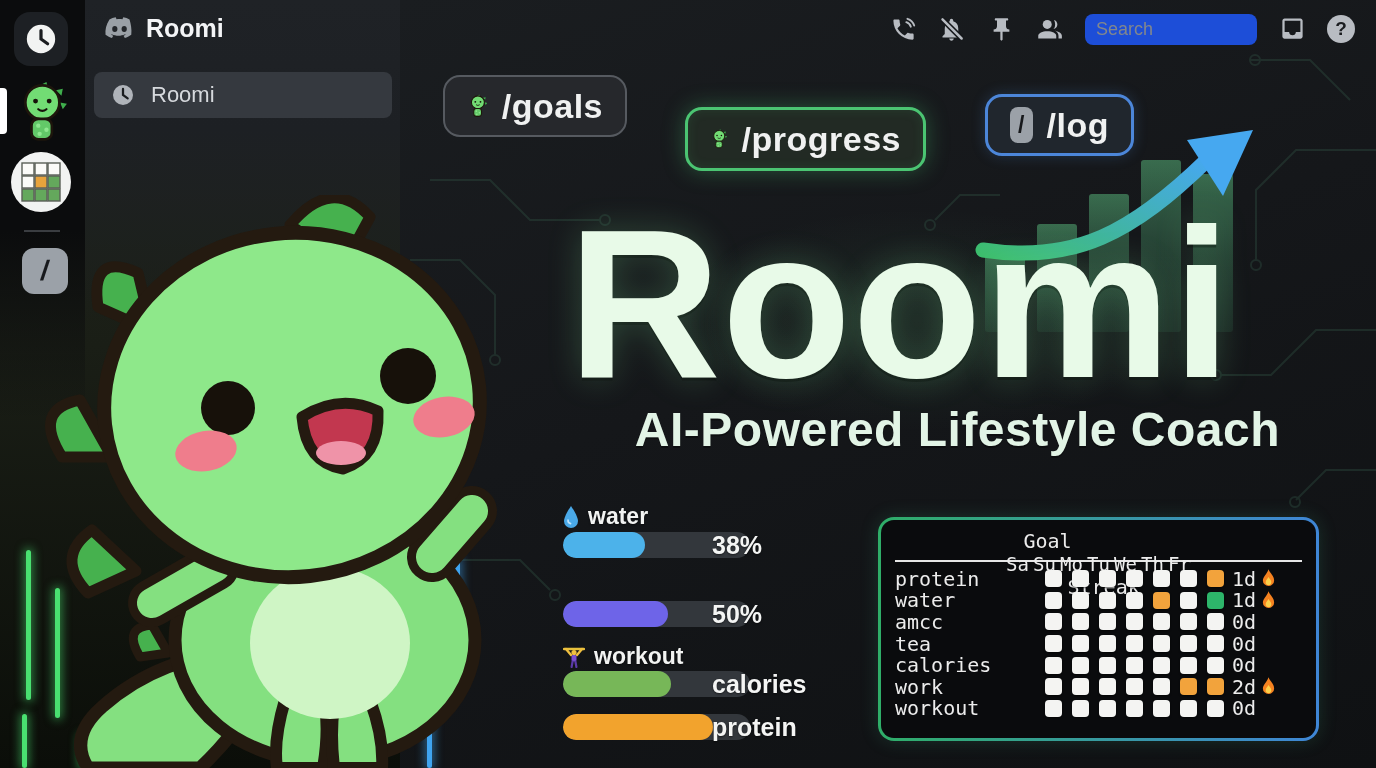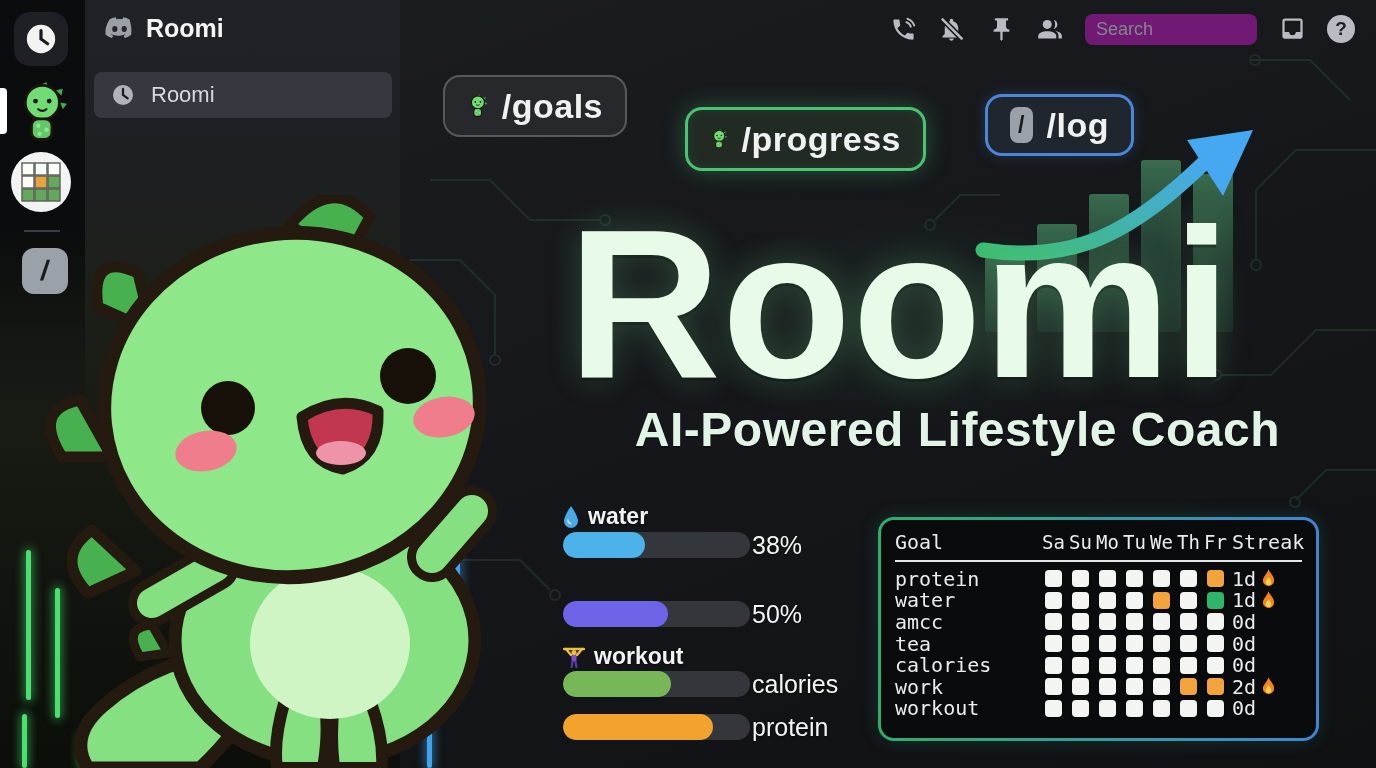--- a/index.html
+++ b/index.html
@@ -35,21 +35,21 @@
   
   .guild-header{position:absolute;left:104px;top:14px;display:flex;align-items:center;gap:11px;}
   .guild-title{font-size:25px;font-weight:800;color:#f3f4f6;}
   .channel-item{position:absolute;left:94px;top:72px;width:298px;height:46px;border-radius:8px;
     background:#35393f;display:flex;align-items:center;gap:16px;padding-left:17px;box-sizing:border-box;cursor:pointer;}
   .channel-label{font-size:22px;color:#d6d9dd;font-weight:500;}
 
   
   .tb-icon{position:absolute;top:16px;width:27px;height:27px;color:#b8bcc2;cursor:pointer;}
   .search-box{position:absolute;left:1085px;top:14px;width:172px;height:31px;border-radius:8px;
-    background:#701a75;display:flex;align-items:center;padding:0 9px;box-sizing:border-box;cursor:text;}
+    background:#1d4ed8;display:flex;align-items:center;padding:0 9px;box-sizing:border-box;cursor:text;}
   .search-box input{flex:1;background:transparent;border:none;outline:none;color:#c7cbd1;
     font-size:18px;font-family:"Liberation Sans",sans-serif;}
   .search-box input::placeholder{color:#82878d;}
   .help-circle{position:absolute;left:1327px;top:15px;width:28px;height:28px;border-radius:50%;
     background:#b8bcc2;color:#1b1d20;display:flex;align-items:center;justify-content:center;
     font-weight:800;font-size:19px;cursor:pointer;}
 
   
   .pill{position:absolute;display:flex;align-items:center;gap:14px;border-radius:17px;
     padding:0 22px;box-sizing:border-box;height:62px;cursor:pointer;}
@@ -69,31 +69,31 @@
     text-shadow:0 0 34px rgba(140,255,170,.22),0 3px 0 rgba(0,0,0,.35);}
   .hero-sub{position:absolute;left:520px;top:402px;width:760px;text-align:right;
     font-size:48px;font-weight:800;color:#e2f4e6;letter-spacing:.5px;
     text-shadow:0 2px 0 rgba(0,0,0,.35);}
 
   
   .p-label{position:absolute;left:563px;display:flex;align-items:center;gap:9px;
     font-size:23px;font-weight:700;color:#f2f3f2;text-shadow:0 1px 2px rgba(0,0,0,.5);}
   .p-track{position:absolute;left:563px;width:187px;height:26px;border-radius:13px;background:#33373c;overflow:hidden;}
   .p-fill{height:100%;border-radius:13px;}
-  .p-value{position:absolute;left:752px;font-size:25px;font-weight:400;color:#f4f5f4;
+  .p-value{position:absolute;left:712px;font-size:25px;font-weight:700;color:#f4f5f4;
     text-shadow:0 1px 2px rgba(0,0,0,.5);}
 
   
   .goals-card{position:absolute;left:878px;top:517px;width:441px;height:224px;border-radius:16px;
     padding:3px;box-sizing:border-box;background:linear-gradient(90deg,#2fae68,#3f86d6);
     box-shadow:0 0 18px rgba(60,160,120,.22);}
   .goals-inner{width:100%;height:100%;border-radius:13px;background:#0a0b0d;box-sizing:border-box;
     padding:9px 14px;font-family:"DejaVu Sans Mono",monospace;color:#ececec;}
   .t-row{display:flex;align-items:center;height:21.6px;}
-  .t-head{height:26px;font-size:19px;}
+  .t-head{height:26px;font-size:19px;flex-direction:column;}
   .t-name{width:150px;font-size:20px;}
   .t-days{display:flex;width:179px;}
   .t-days .day{width:17px;margin-right:10px;display:inline-flex;justify-content:center;white-space:nowrap;}
   .t-days .day:last-child{margin-right:0;}
   .t-cells{display:flex;width:179px;}
   .sq{width:17px;height:17px;border-radius:4px;margin-right:10px;box-shadow:0 1px 2px rgba(0,0,0,.6);}
   .t-cells .sq:last-child{margin-right:0;}
   .t-streak{margin-left:8px;width:70px;font-size:20px;display:flex;align-items:center;gap:5px;}
   .t-hr{border:none;border-top:2px solid #e6e6e6;margin:5px 0 6px 0;}
 

